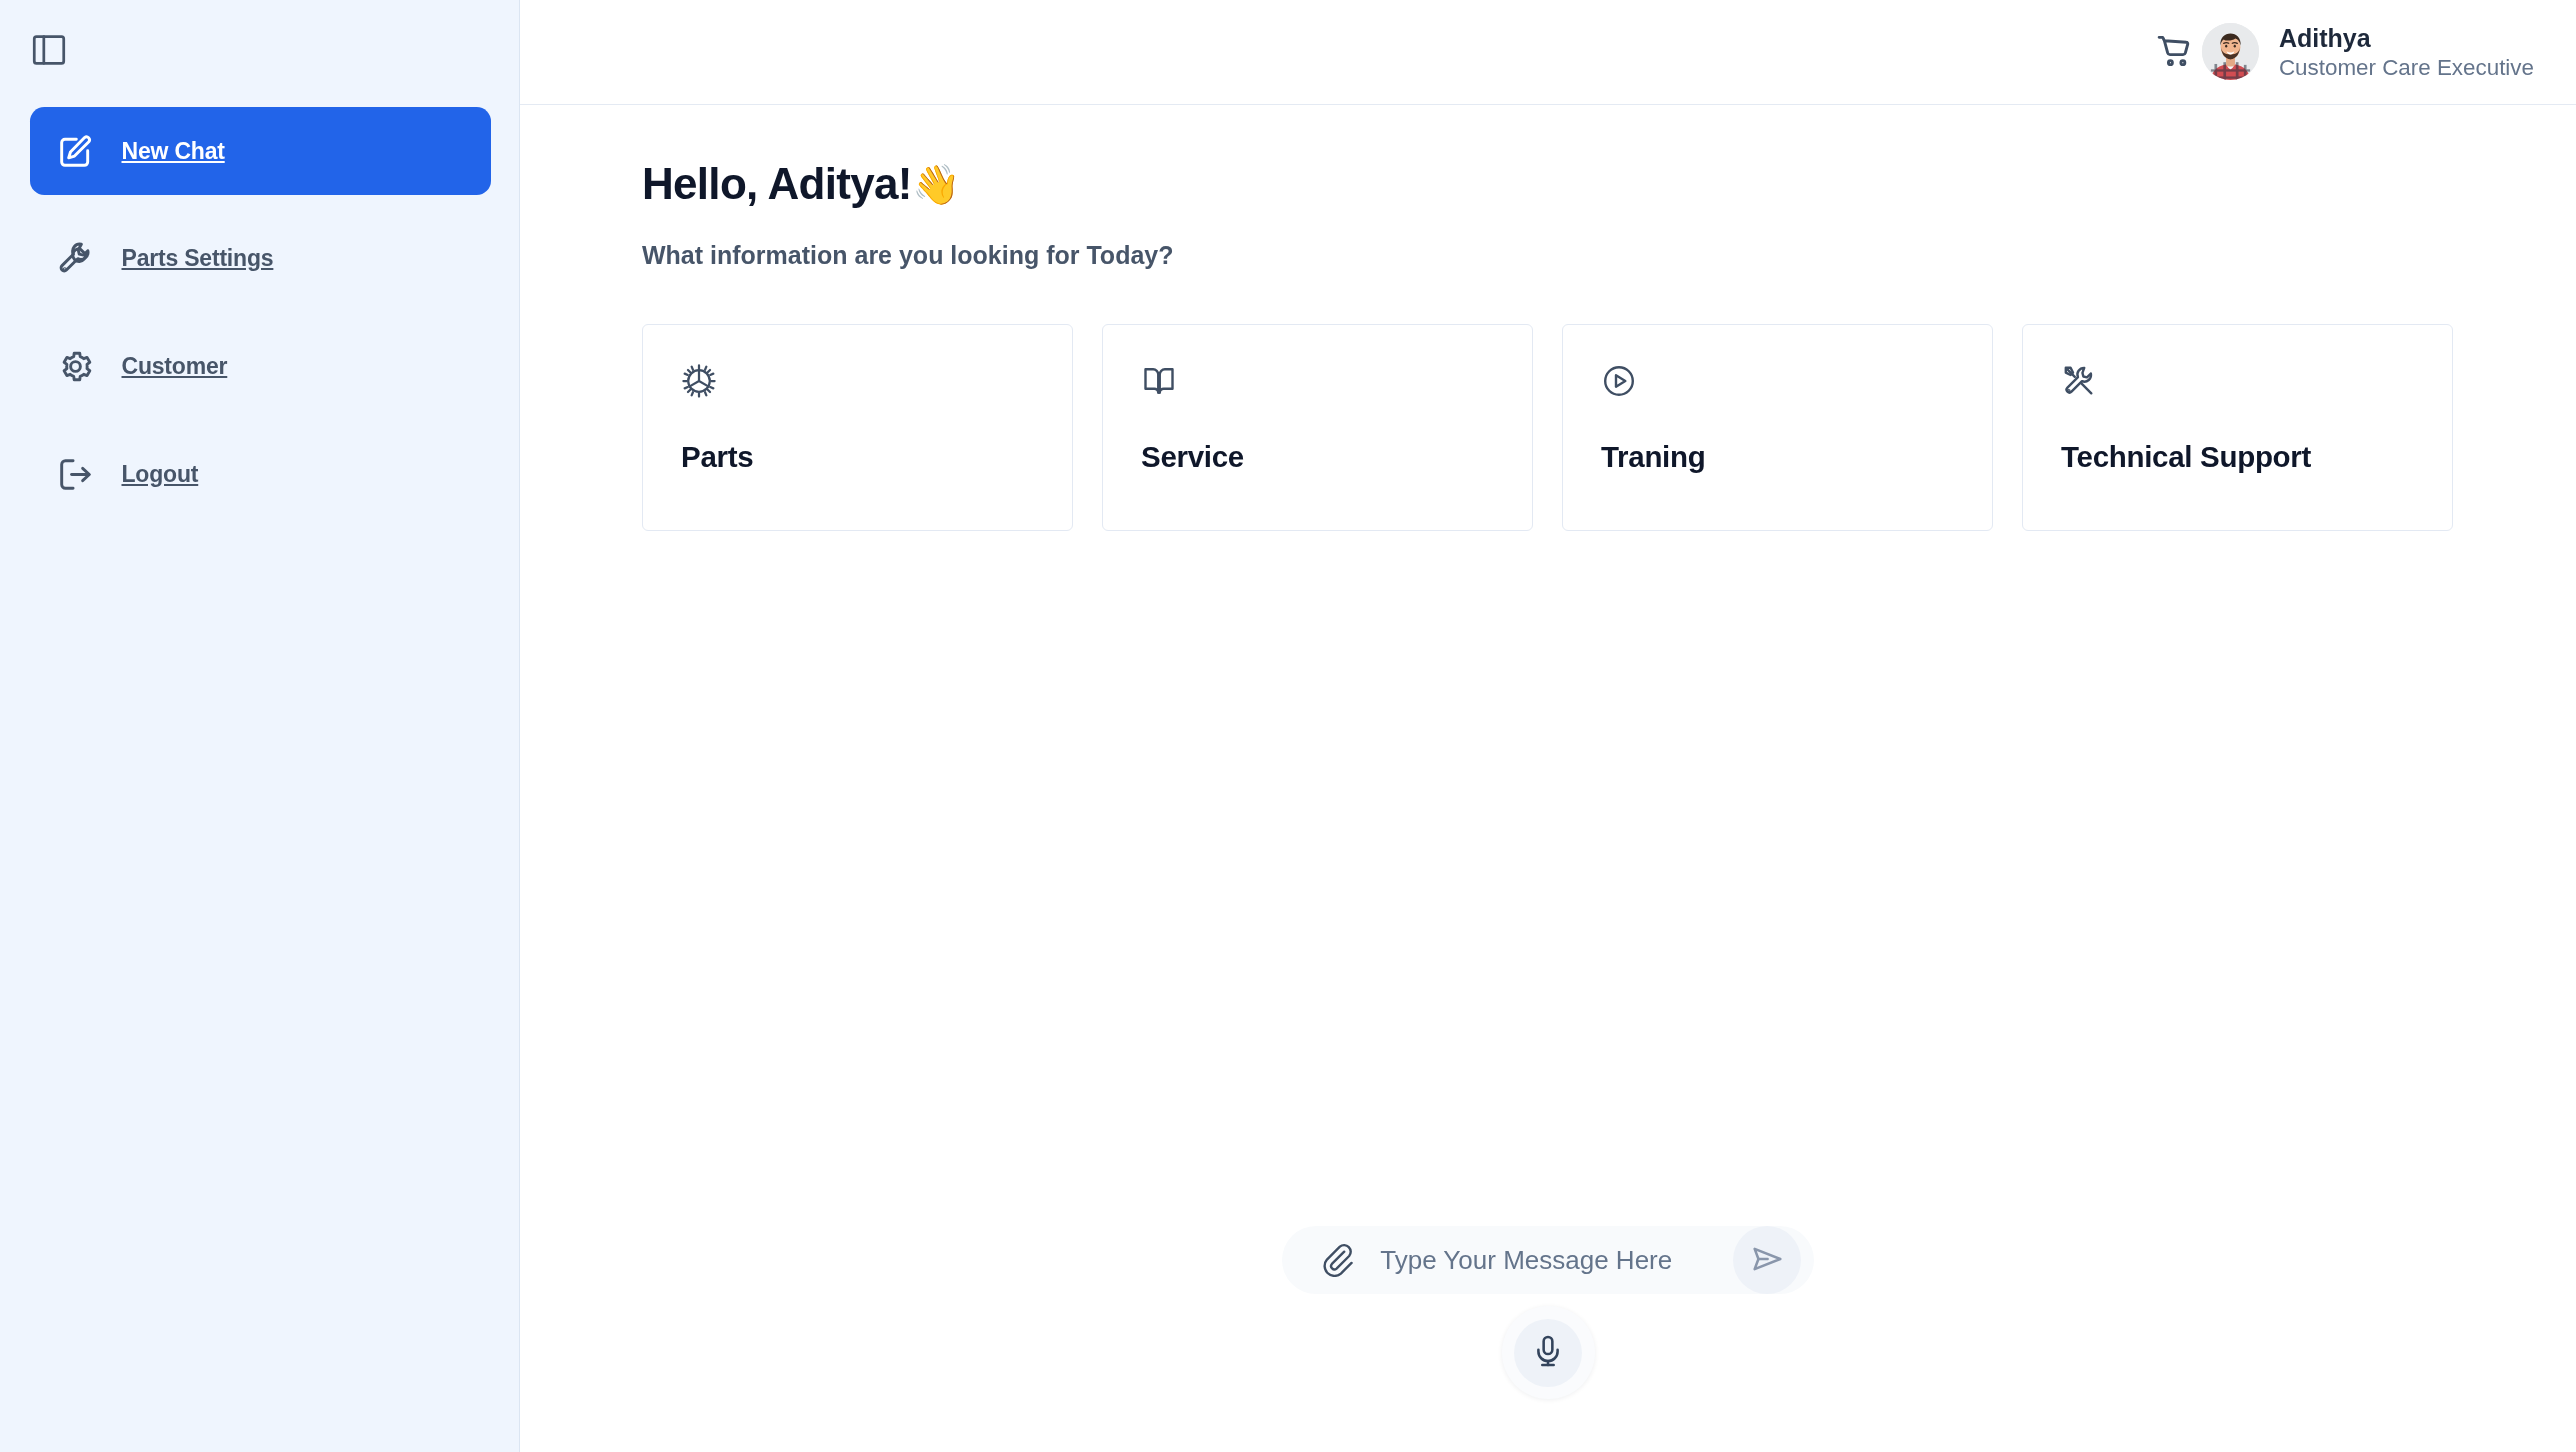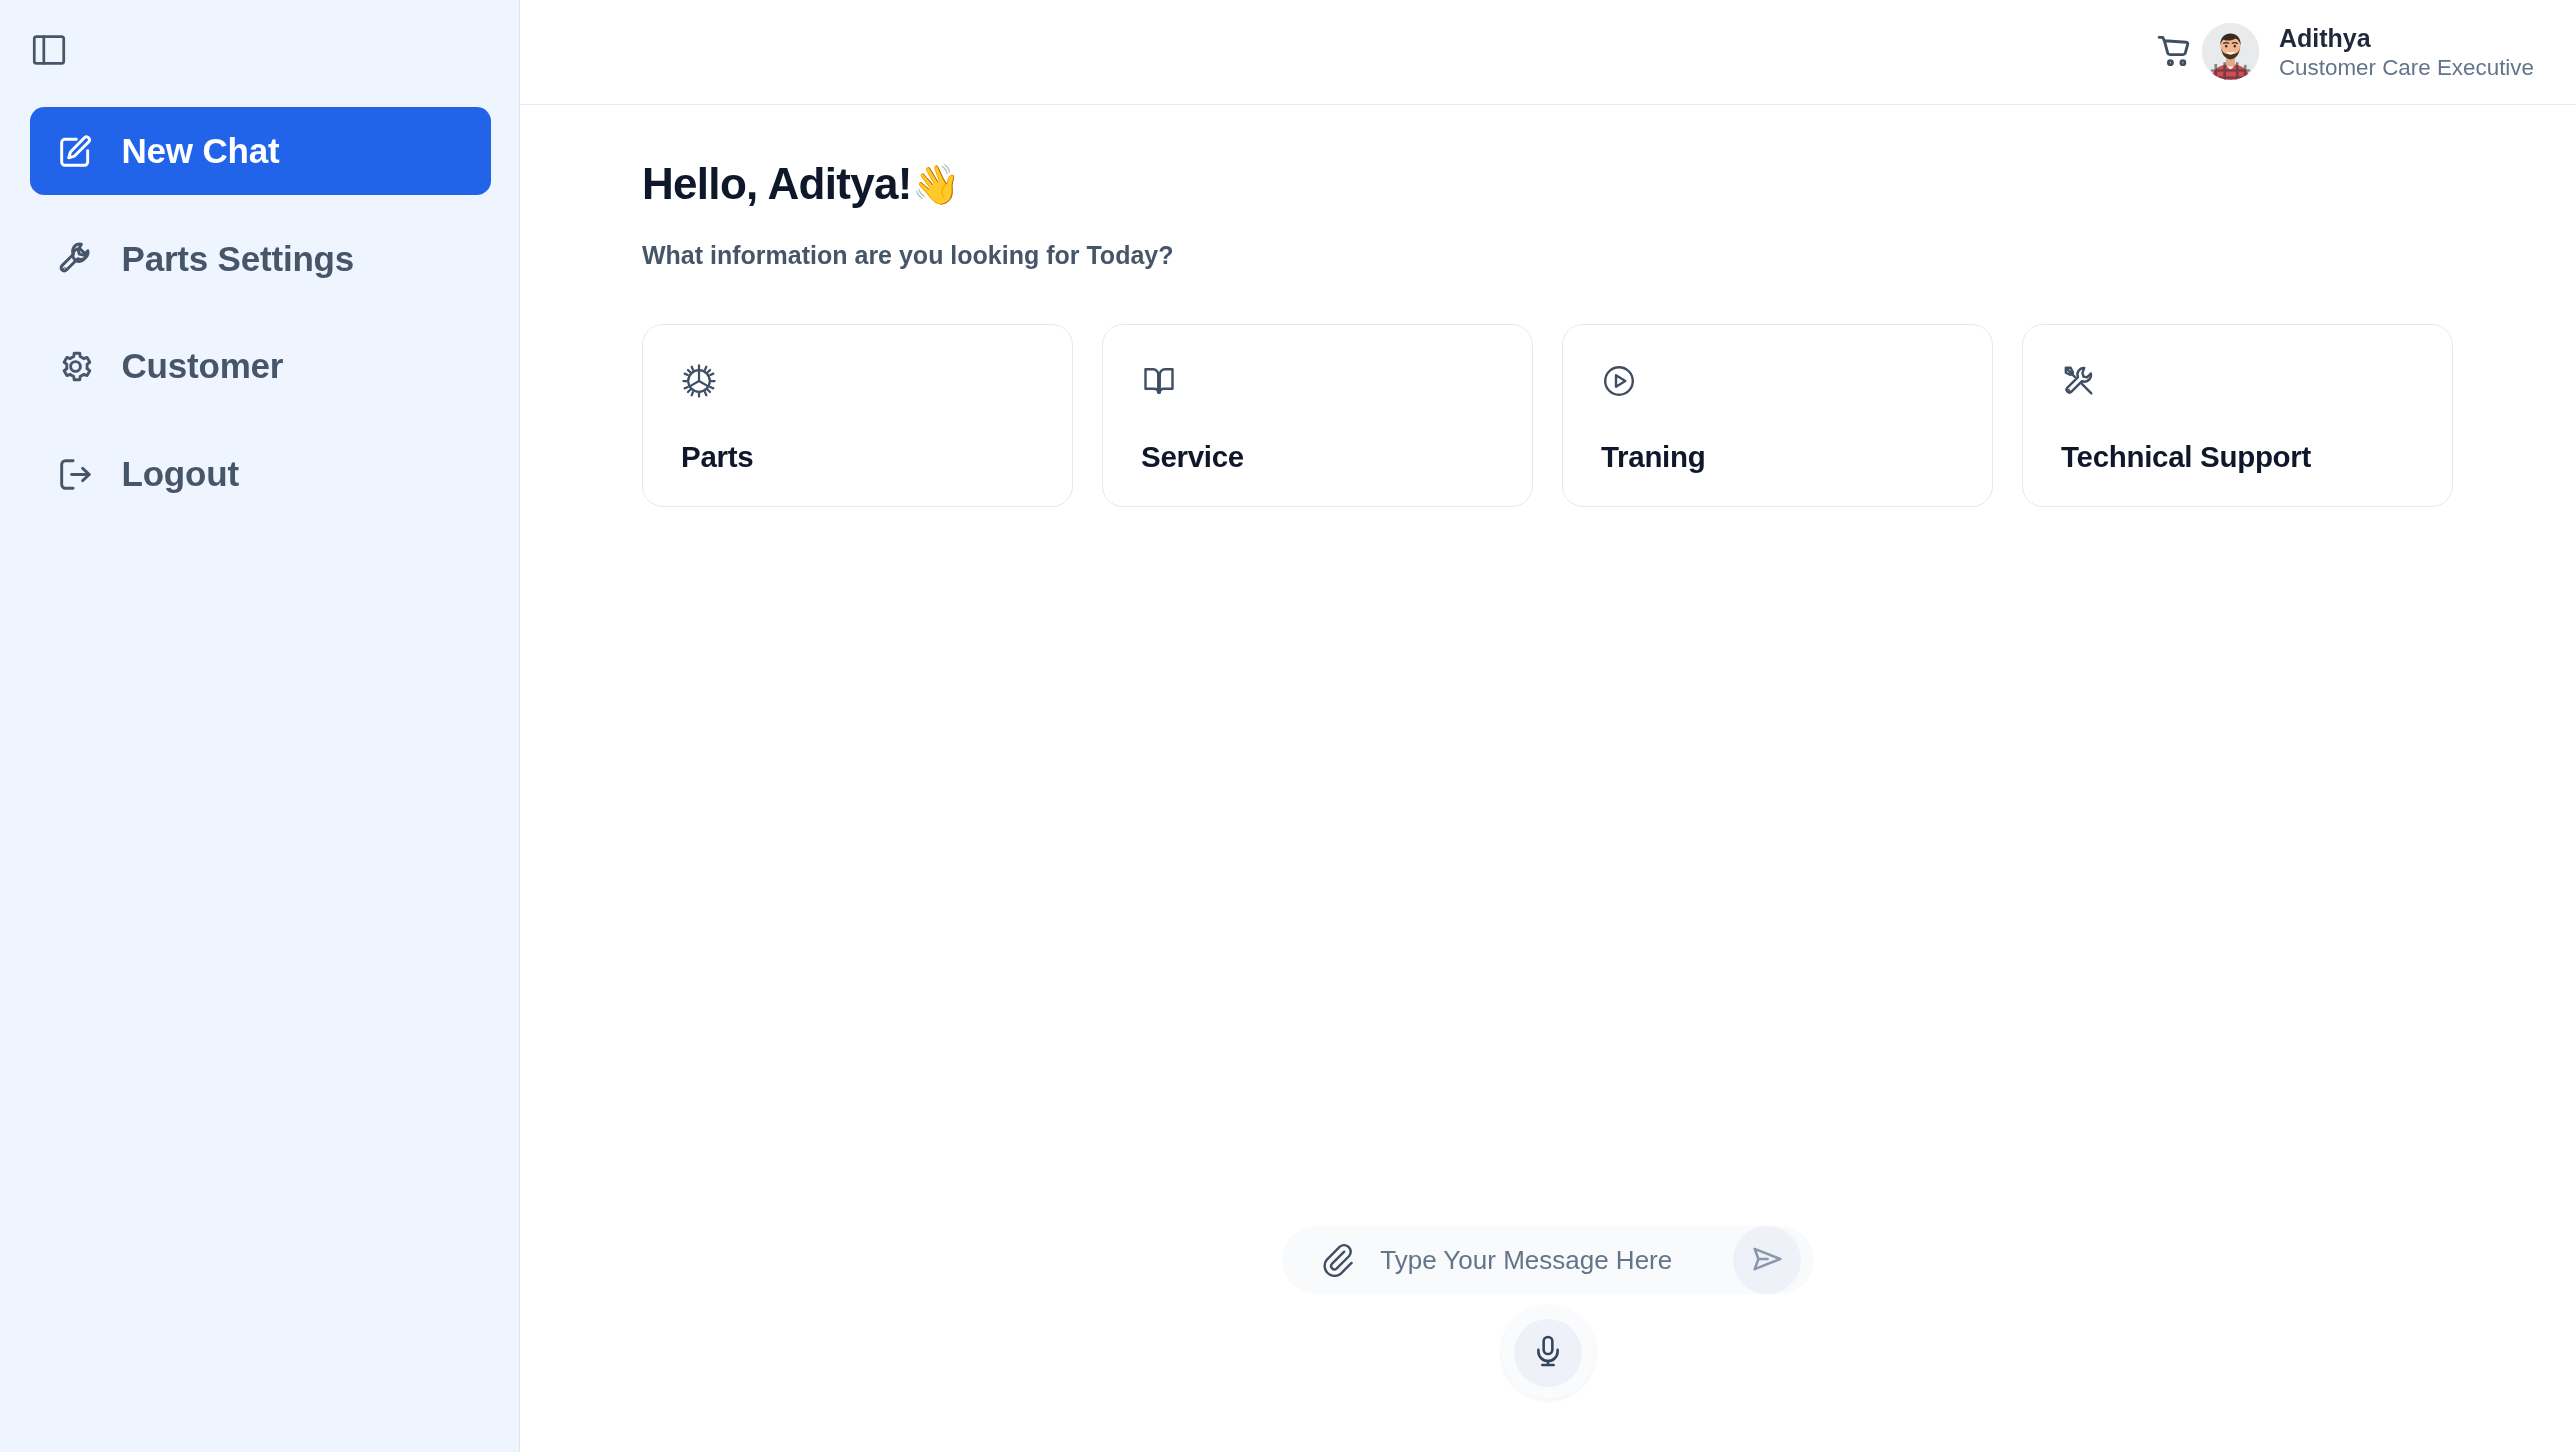--- a/index.html
+++ b/index.html
@@ -47,24 +47,25 @@
     align-items: center;
     gap: 25px;
     height: 88px;
     margin: 0 29.5px;
     padding-left: 24px;
     border-radius: 14.3px;
     cursor: pointer;
     color: #475569;
   }
   .nav-item .nav-label {
-    font-size: 35px;
+    font-size: 23px;
     font-weight: 700;
     letter-spacing: -0.2px;
     white-space: nowrap;
+    text-decoration: underline;
   }
   .nav-item.active {
     background: #2264e9;
     color: #ffffff;
   }
   .nav-item.plain {
     margin-top: 19.7px;
   }
   .nav-icon {
     width: 43px;
@@ -153,23 +154,23 @@
     color: #475569;
     font-weight: 700;
   }
   .cards {
     margin-top: 54px;
     display: flex;
     gap: 29px;
   }
   .card {
     width: 431px;
-    height: 183px;
+    height: 207px;
     border: 0.9px solid #e3e9f3;
-    border-radius: 21px;
+    border-radius: 6px;
     background: #ffffff;
     padding: 32px 38px 0 38px;
     cursor: pointer;
     display: flex;
     flex-direction: column;
   }
   .card-icon {
     width: 47px;
     height: 47px;
     display: flex;

